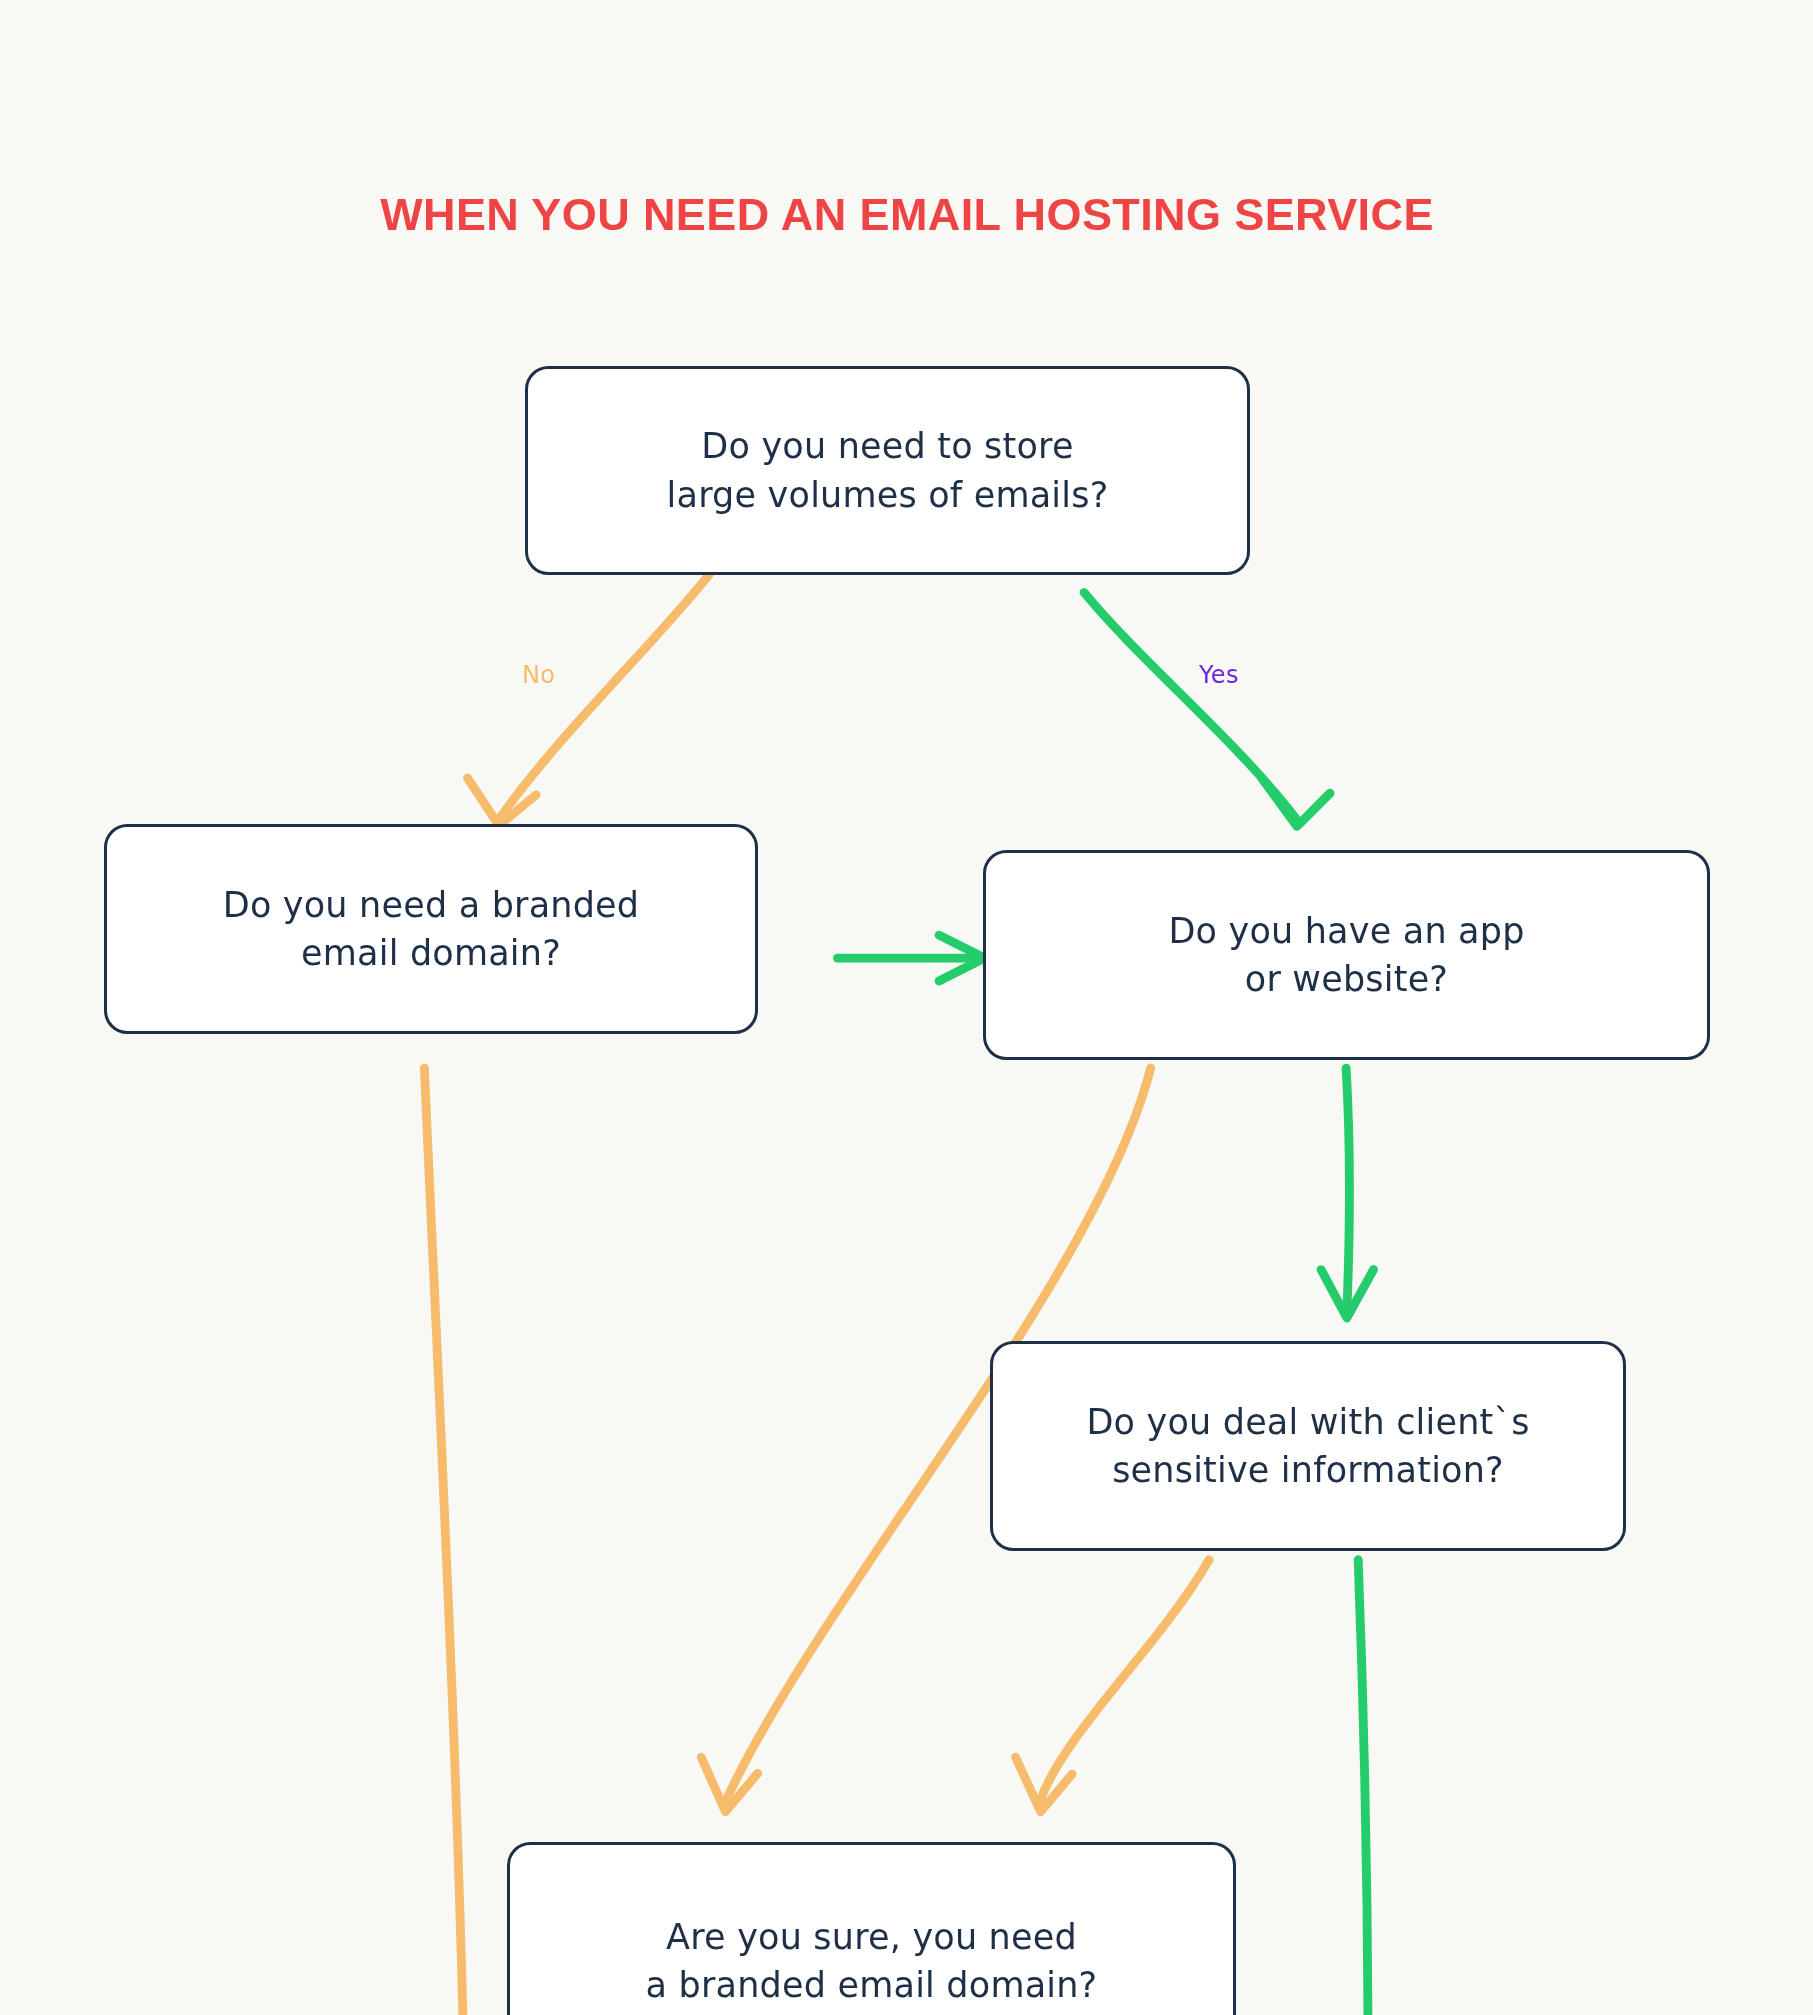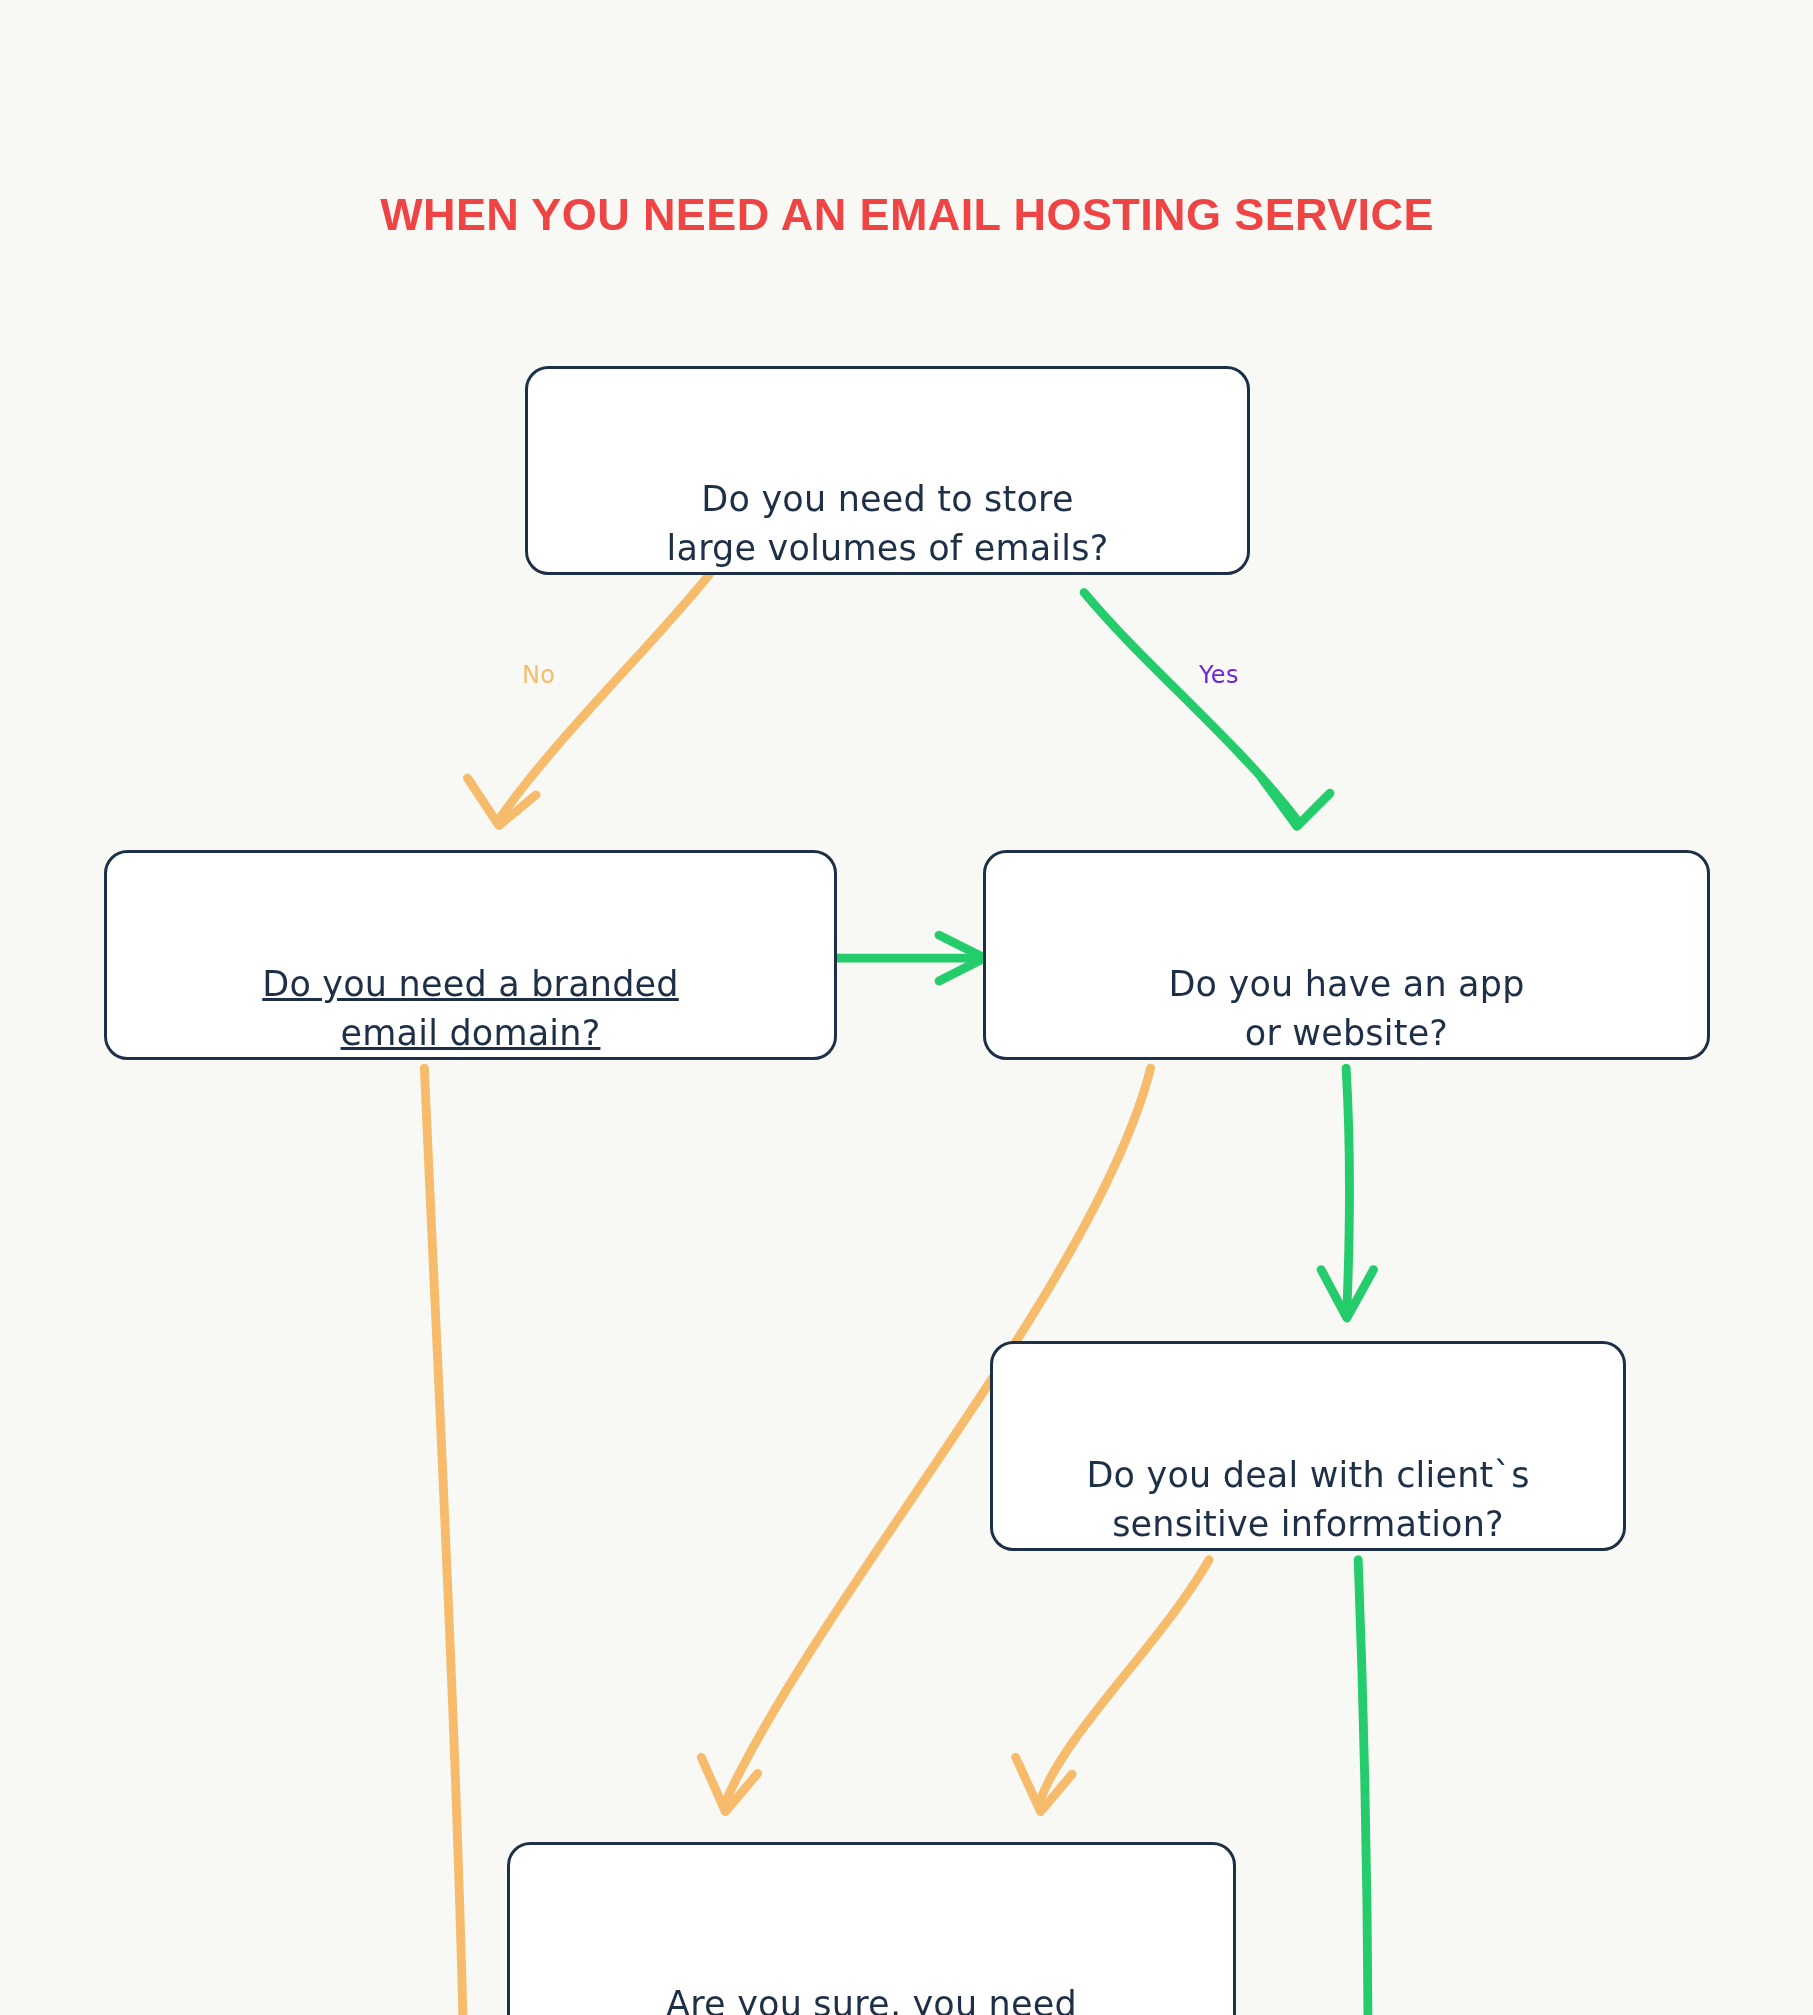--- a/index.html
+++ b/index.html
@@ -37,21 +37,21 @@
     left: 0;
     top: 0;
     width: 1814px;
     height: 2721px;
     pointer-events: none;
   }
   .node {
     position: absolute;
     box-sizing: border-box;
     display: flex;
-    align-items: flex-end;
+    align-items: center;
     justify-content: center;
     text-align: center;
     border-radius: 23.4px;
     font-family: "DejaVu Sans", sans-serif;
     font-size: 35px;
     line-height: 1.38;
     color: #1E3048;
     letter-spacing: 0.2px;
     white-space: pre-line;
   }
@@ -132,21 +132,21 @@
 
   <div class="edge-label no" style="left:522px; top:661px;">No</div>
 
   <div class="edge-label yes" style="left:1199px; top:661px;">Yes</div>
 
   <div class="node decision" style="left:525px; top:366px; width:725px; height:209px;">
     <span>Do you need to store
 large volumes of emails?</span>
   </div>
 
-  <div class="node decision" style="left:104px; top:850px; width:733px; height:210px;text-decoration:underline;">
+  <div class="node decision" style="left:104px; top:824px; width:654px; height:210px;">
     <span>Do you need a branded
 email domain?</span>
   </div>
 
   <div class="node decision" style="left:983px; top:850px; width:727px; height:210px;">
     <span>Do you have an app
 or website?</span>
   </div>
 
   <div class="node decision" style="left:983px; top:1341px; width:636px; height:210px;margin-left:7px;">

